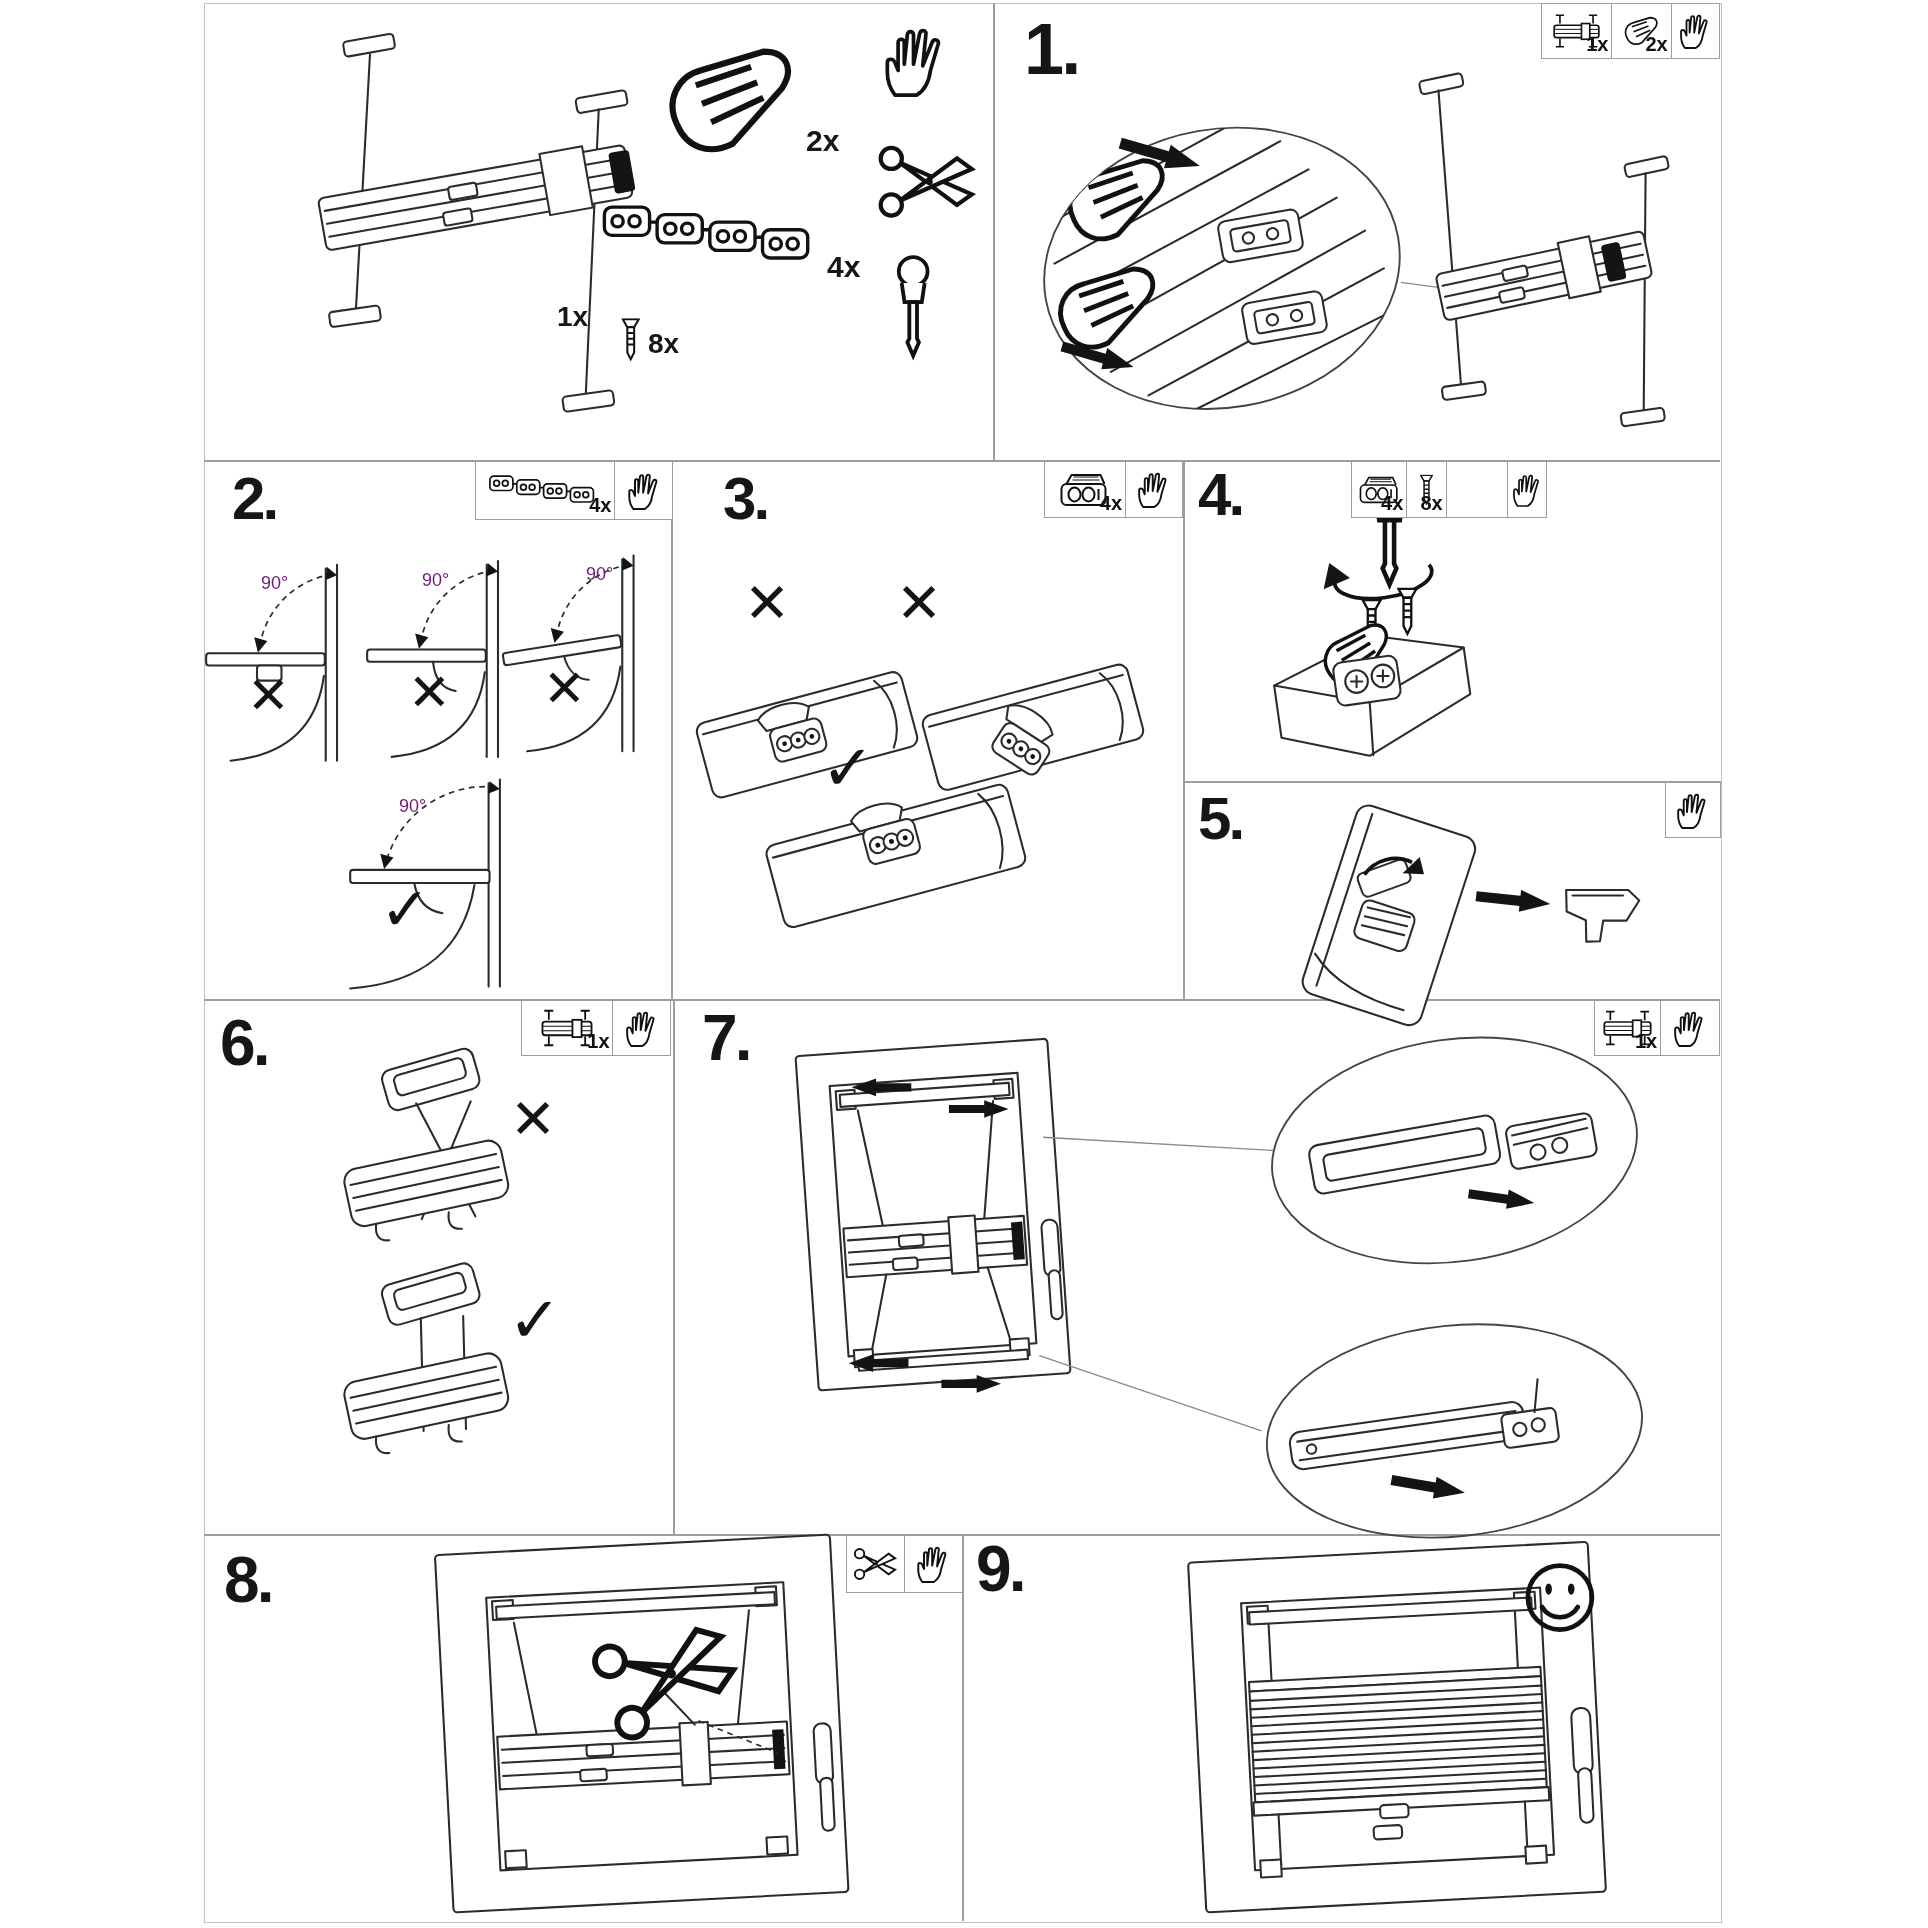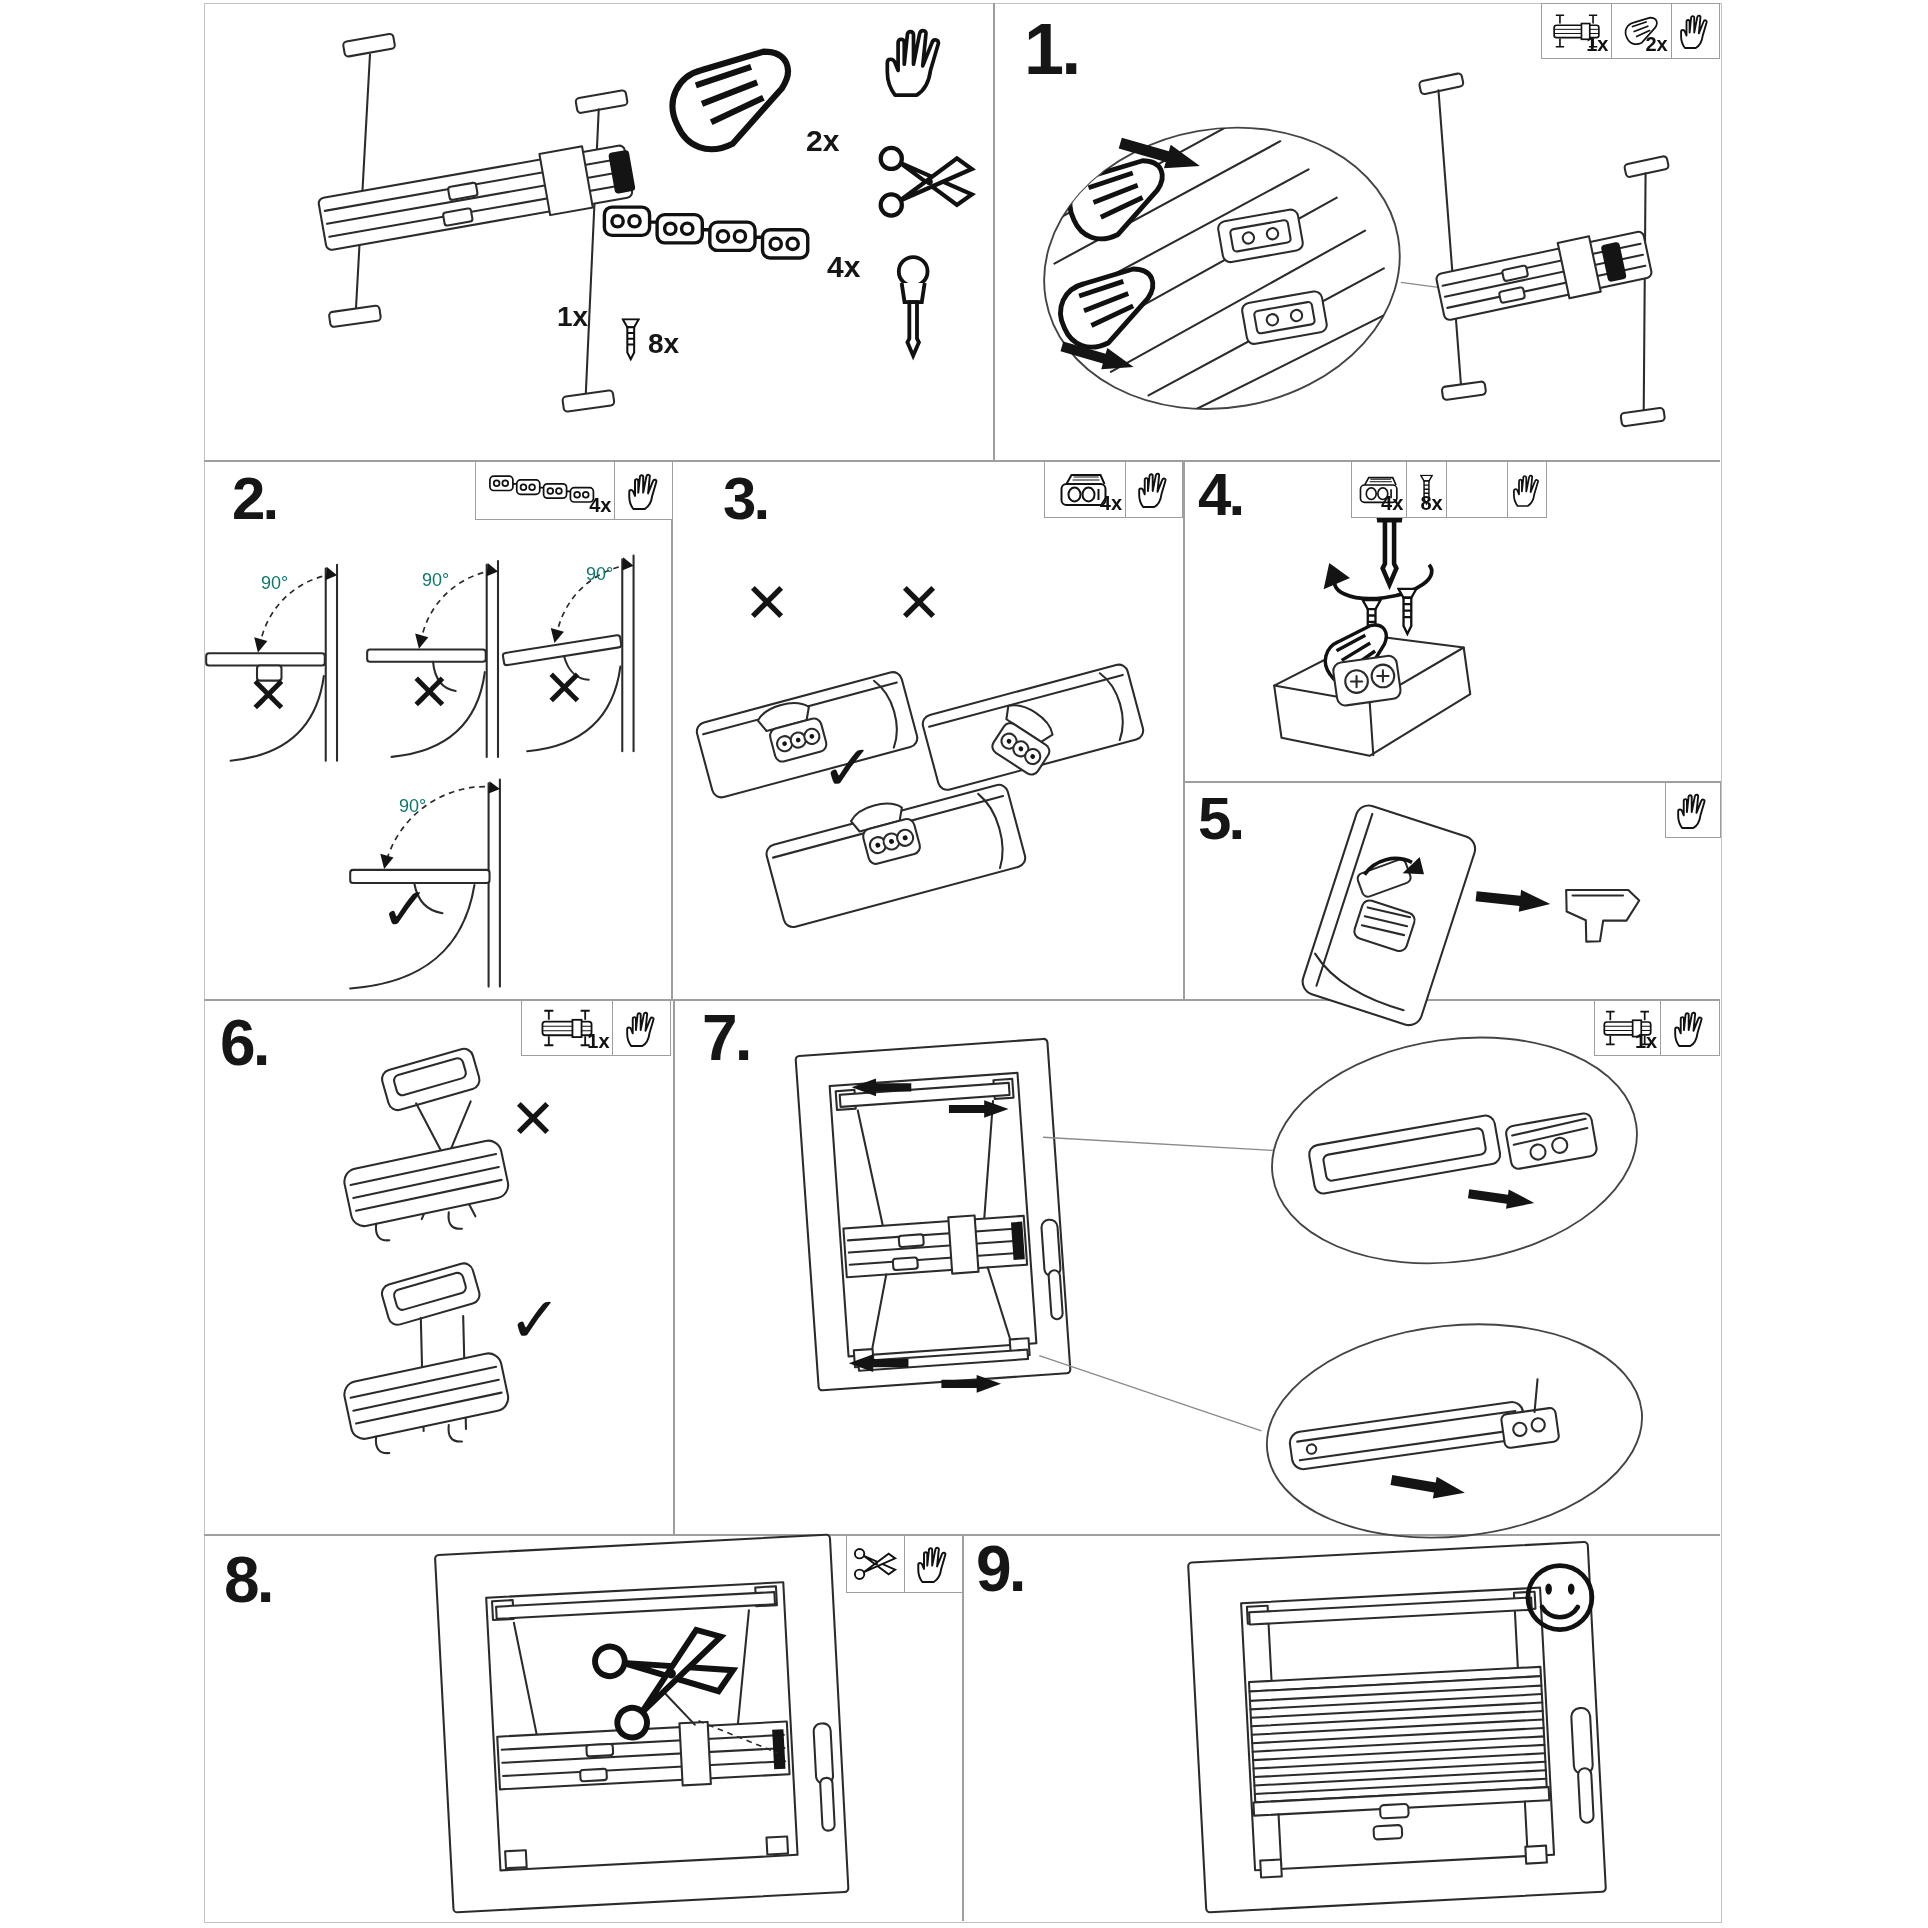--- a/index.html
+++ b/index.html
@@ -1,21 +1,21 @@
 <!DOCTYPE html>
 <html style="font-size:15px"><head>
 <meta charset="utf-8">
 <style>
   html,body{margin:0;padding:0;background:#ffffff;}
   body{width:1928px;height:1928px;position:relative;font-family:"Liberation Sans",sans-serif;color:#111;}
   .page{position:absolute;left:204px;top:2.8px;width:1516px;height:1918px;border:0.9px solid #c2c2c2;background:#fff;}
   .divider{position:absolute;background:#9e9e9e;}
   .num{position:absolute;font-weight:800;letter-spacing:-2.8px;color:#161616;line-height:1;}
   .qty{position:absolute;font-weight:700;color:#161616;line-height:1;}
-  .angle{position:absolute;font-size:18px;font-weight:400;color:#0f766e;line-height:1;}
+  .angle{position:absolute;font-size:18px;font-weight:400;color:#701a75;line-height:1;}
   .mark{position:absolute;font-family:"DejaVu Sans",sans-serif;font-weight:700;color:#141414;line-height:1;}
   .toolbar{position:absolute;display:flex;background:#fff;border:1.9px solid #9e9e9e;box-sizing:border-box;}
   .cell{position:relative;display:flex;align-items:center;justify-content:center;border-left:1.9px solid #9e9e9e;box-sizing:border-box;}
   .cell:first-child{border-left:none;}
   .cell .cqty{position:absolute;right:2.8px;bottom:1.9px;font-size:20px;font-weight:700;}
   svg.art{position:absolute;left:0;top:0;pointer-events:none;}
   .ln{fill:none;stroke:#2b2b2b;stroke-width:2.2;stroke-linecap:round;stroke-linejoin:round;}
   .fw{fill:#ffffff;stroke:#2b2b2b;stroke-width:2.2;stroke-linejoin:round;}
   .thin{fill:none;stroke:#8a8a8a;stroke-width:1.4;}
   .blk{fill:#141414;stroke:none;}

